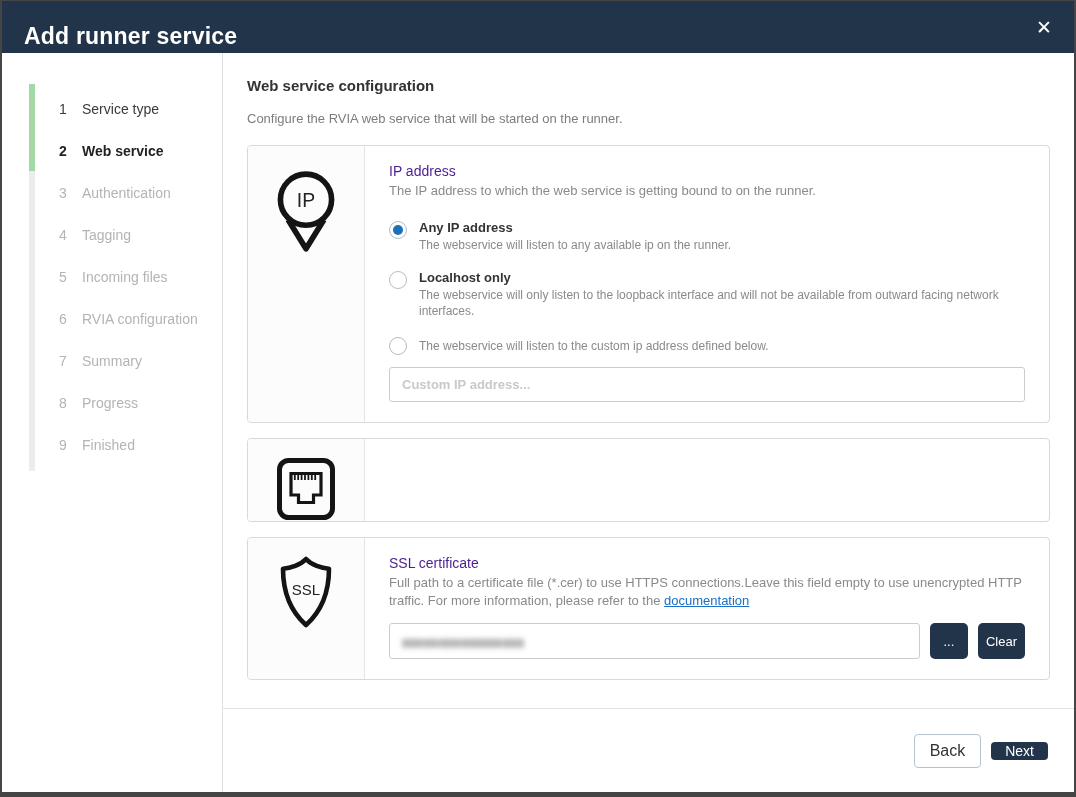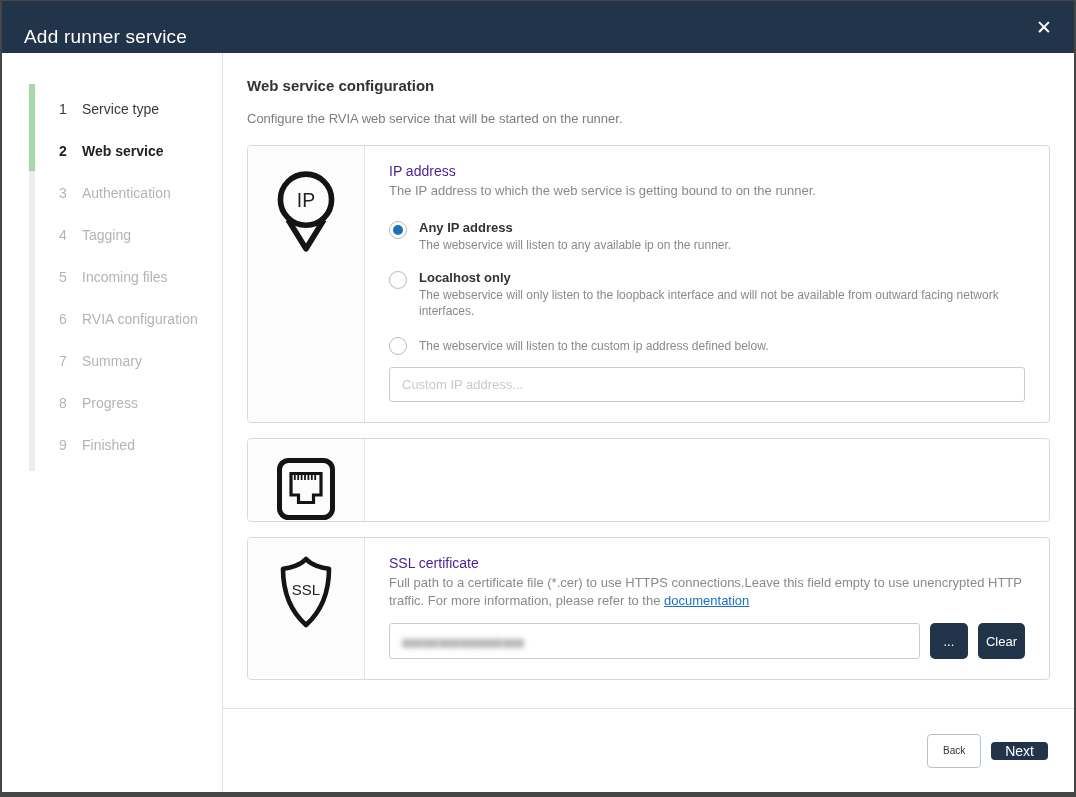--- a/index.html
+++ b/index.html
@@ -11,21 +11,21 @@
     border-left:2px solid #454545; border-right:2px solid #454545;
     border-top:1px solid #454545; border-bottom:5px solid #454545;
     display:flex; flex-direction:column; background:#fff;
   }
 
   
   .titlebar {
     height:52px; flex:0 0 52px; background:#22344a; color:#fff;
     display:flex; align-items:center; padding:0 22px;
   }
-  .titlebar h1 { font-size:19px; font-weight:400; letter-spacing:.2px;margin-top:19px; }
+  .titlebar h1 { font-size:23px; font-weight:700; letter-spacing:.2px;margin-top:19px; }
   .close-btn {
     margin-left:auto; color:#fff; font-size:19px; line-height:1;
     cursor:pointer; background:none; border:none; font-family:inherit;
   }
 
   
   .dialog-body { flex:1; display:flex; min-height:0; }
 
   
   .wizard-nav {
@@ -77,21 +77,21 @@
   .option-label { font-size:13px; font-weight:bold; color:#333; }
   .option-desc { font-size:12px; color:#8a8a8a; margin-top:2px; line-height:1.35; }
 
   
   .text-input {
     width:100%; height:35px; border:1px solid #ccc; border-radius:3px;
     padding:0 12px; font-size:13px; color:#333; font-family:inherit; background:#fff;
     display:block;
   }
   .text-input::placeholder { color:#c9c9c9; }
-  .custom-ip-input { margin-top:12px; }
+  .custom-ip-input { margin-top:12px;font-weight:bold; }
   .port-input { margin-top:16px; }
 
   
   .file-row { display:flex; gap:10px; margin-top:14px; align-items:stretch; }
   .file-path {
     flex:1; display:flex; align-items:center; height:36px; cursor:text;
   }
   .obscured {
     filter:blur(2.5px); color:#b9b9b9; font-size:10px; letter-spacing:-1px;
     user-select:none;
@@ -103,21 +103,21 @@
   .browse-btn { width:38px; flex:0 0 38px; }
   .clear-btn { padding:0 8px; }
 
   
   .footer {
     flex:0 0 84px; border-top:1px solid #e2e2e2; display:flex;
     align-items:center; justify-content:flex-end; gap:10px; padding:0 26px;
   }
   .back-btn {
     background:#fff; border:1px solid #b5c4cc; border-radius:4px; color:#333;
-    height:34px; padding:0 15px; font-size:10px; font-family:inherit; cursor:pointer;
+    height:34px; padding:0 15px; font-size:16px; font-family:inherit; cursor:pointer;
   }
   .next-btn {
     background:#22344a; border:none; border-radius:4px; color:#fff;
     height:18px; padding:0 14px; font-size:14px; font-family:inherit; cursor:pointer;
   }
 
   .icon-svg text { font-family:"Liberation Sans","DejaVu Sans",sans-serif; }
 </style>
 </head>
 <body>

